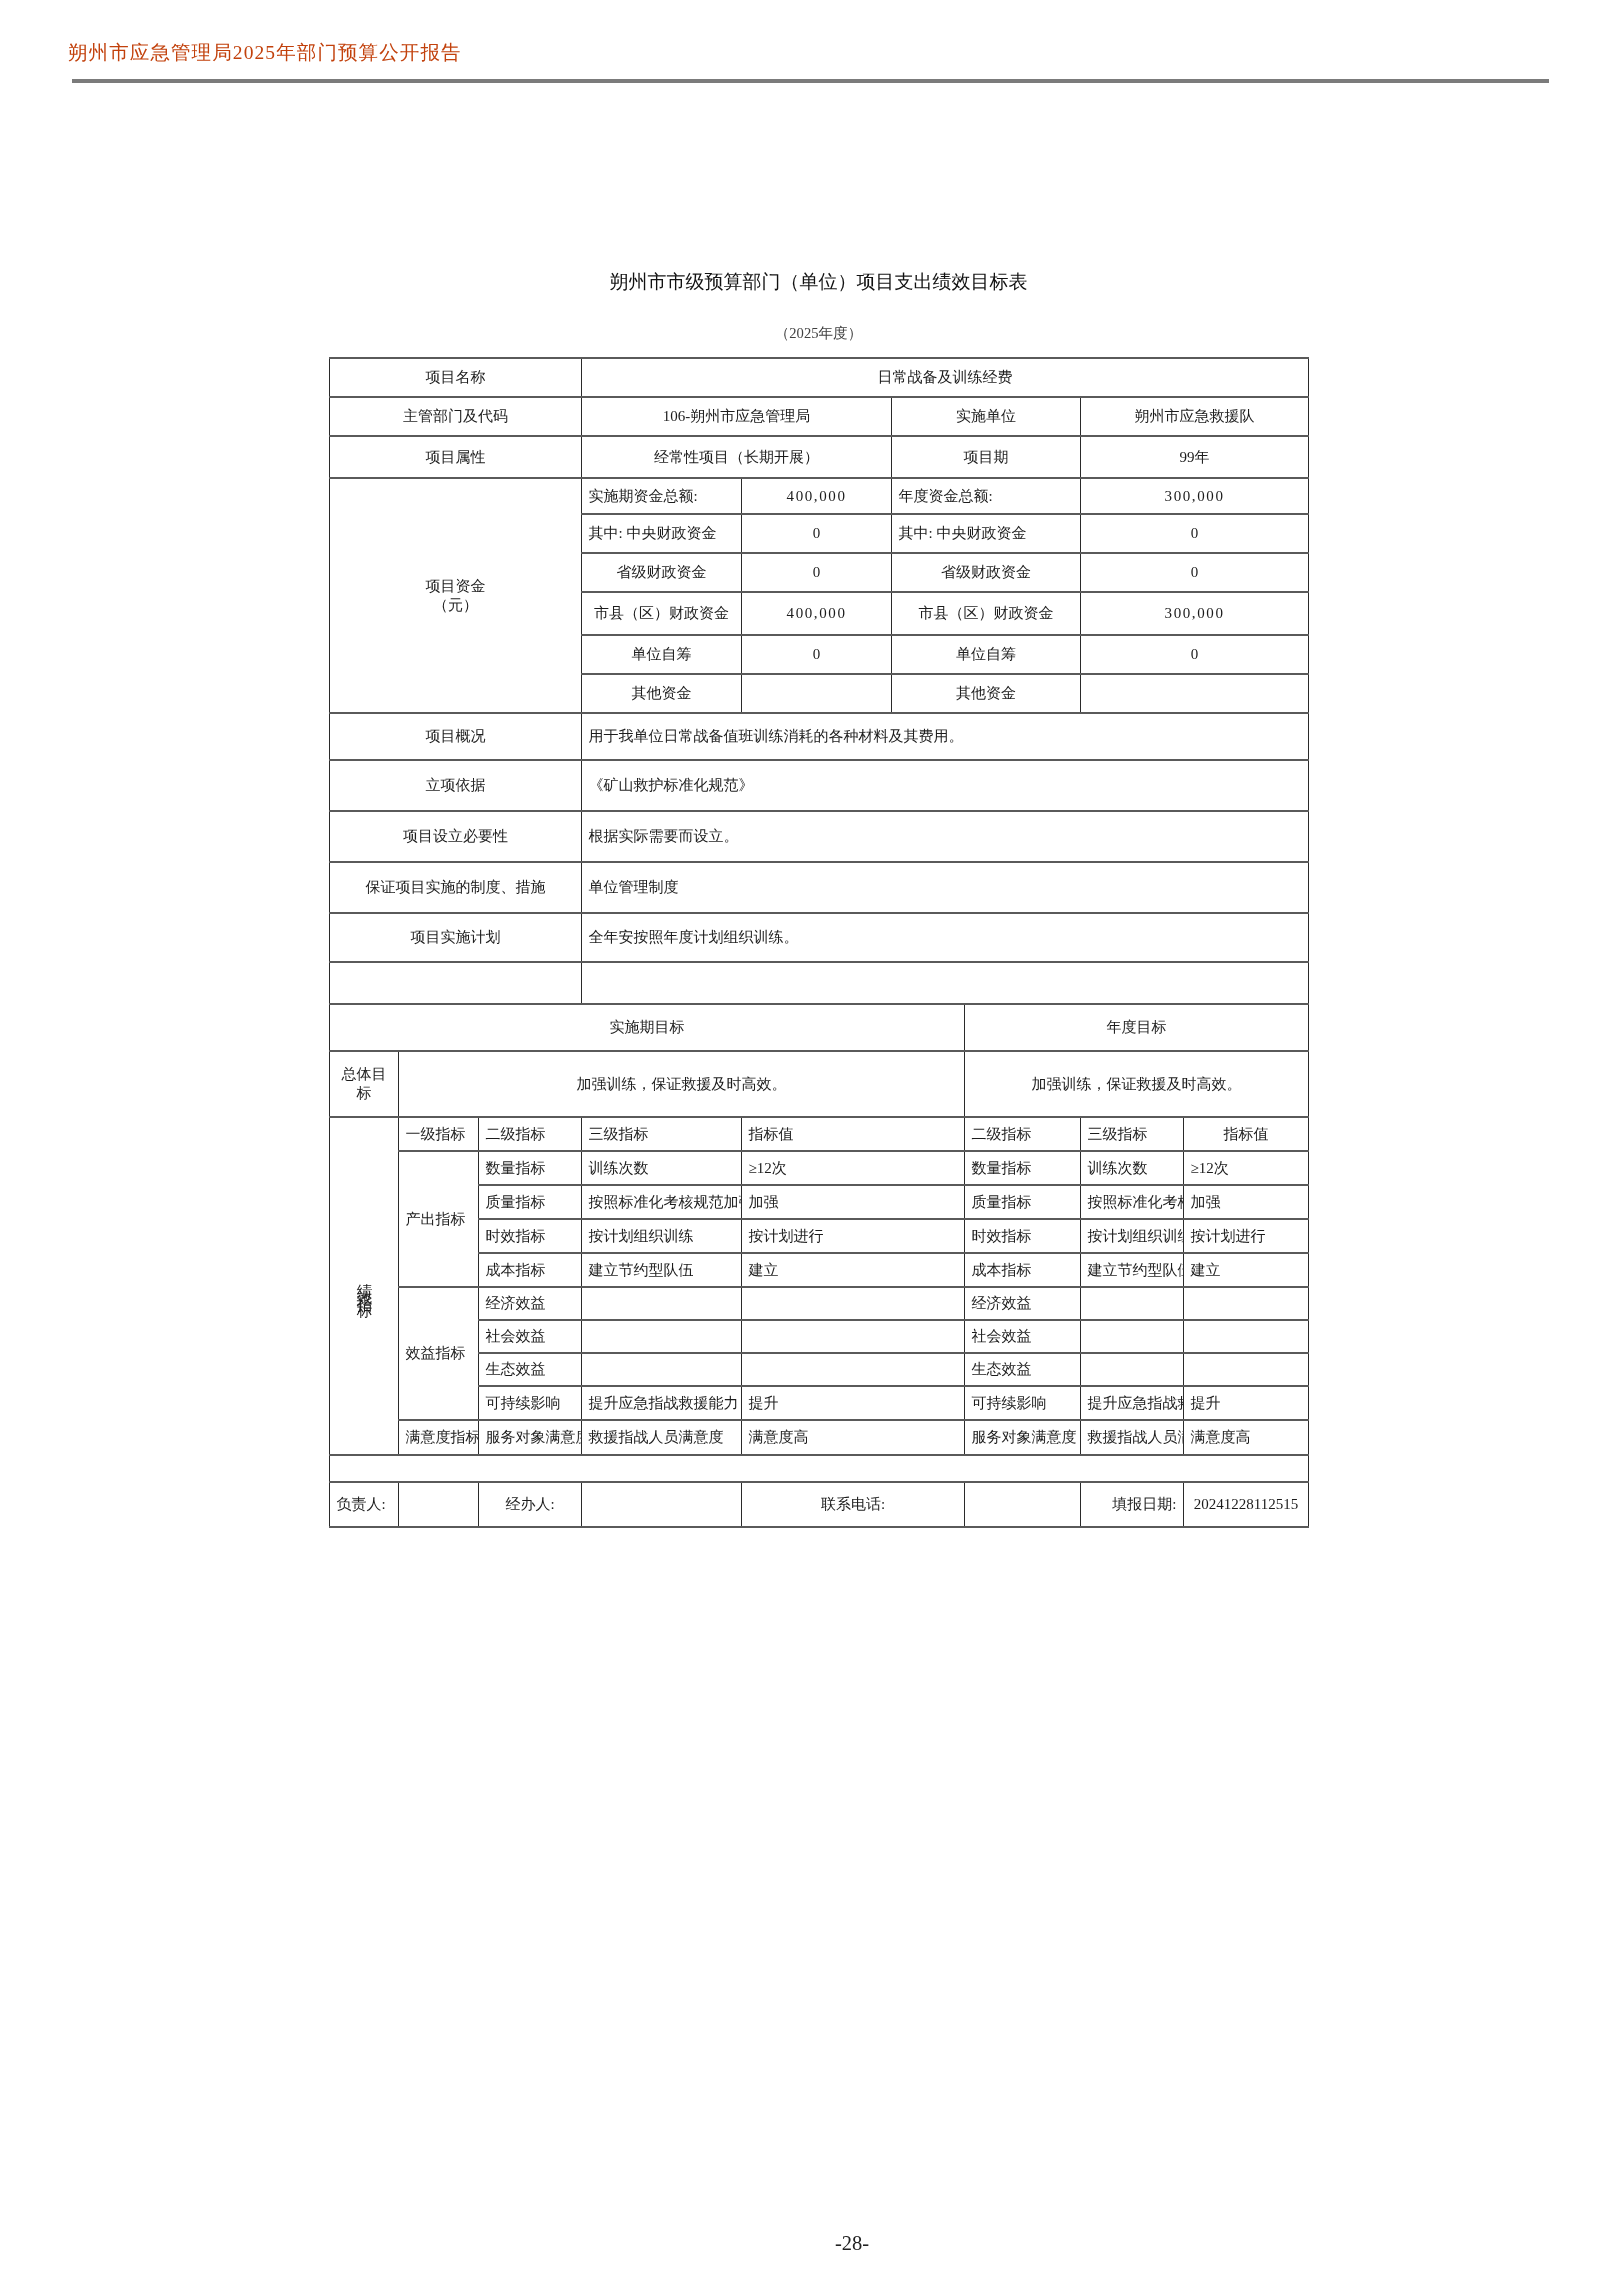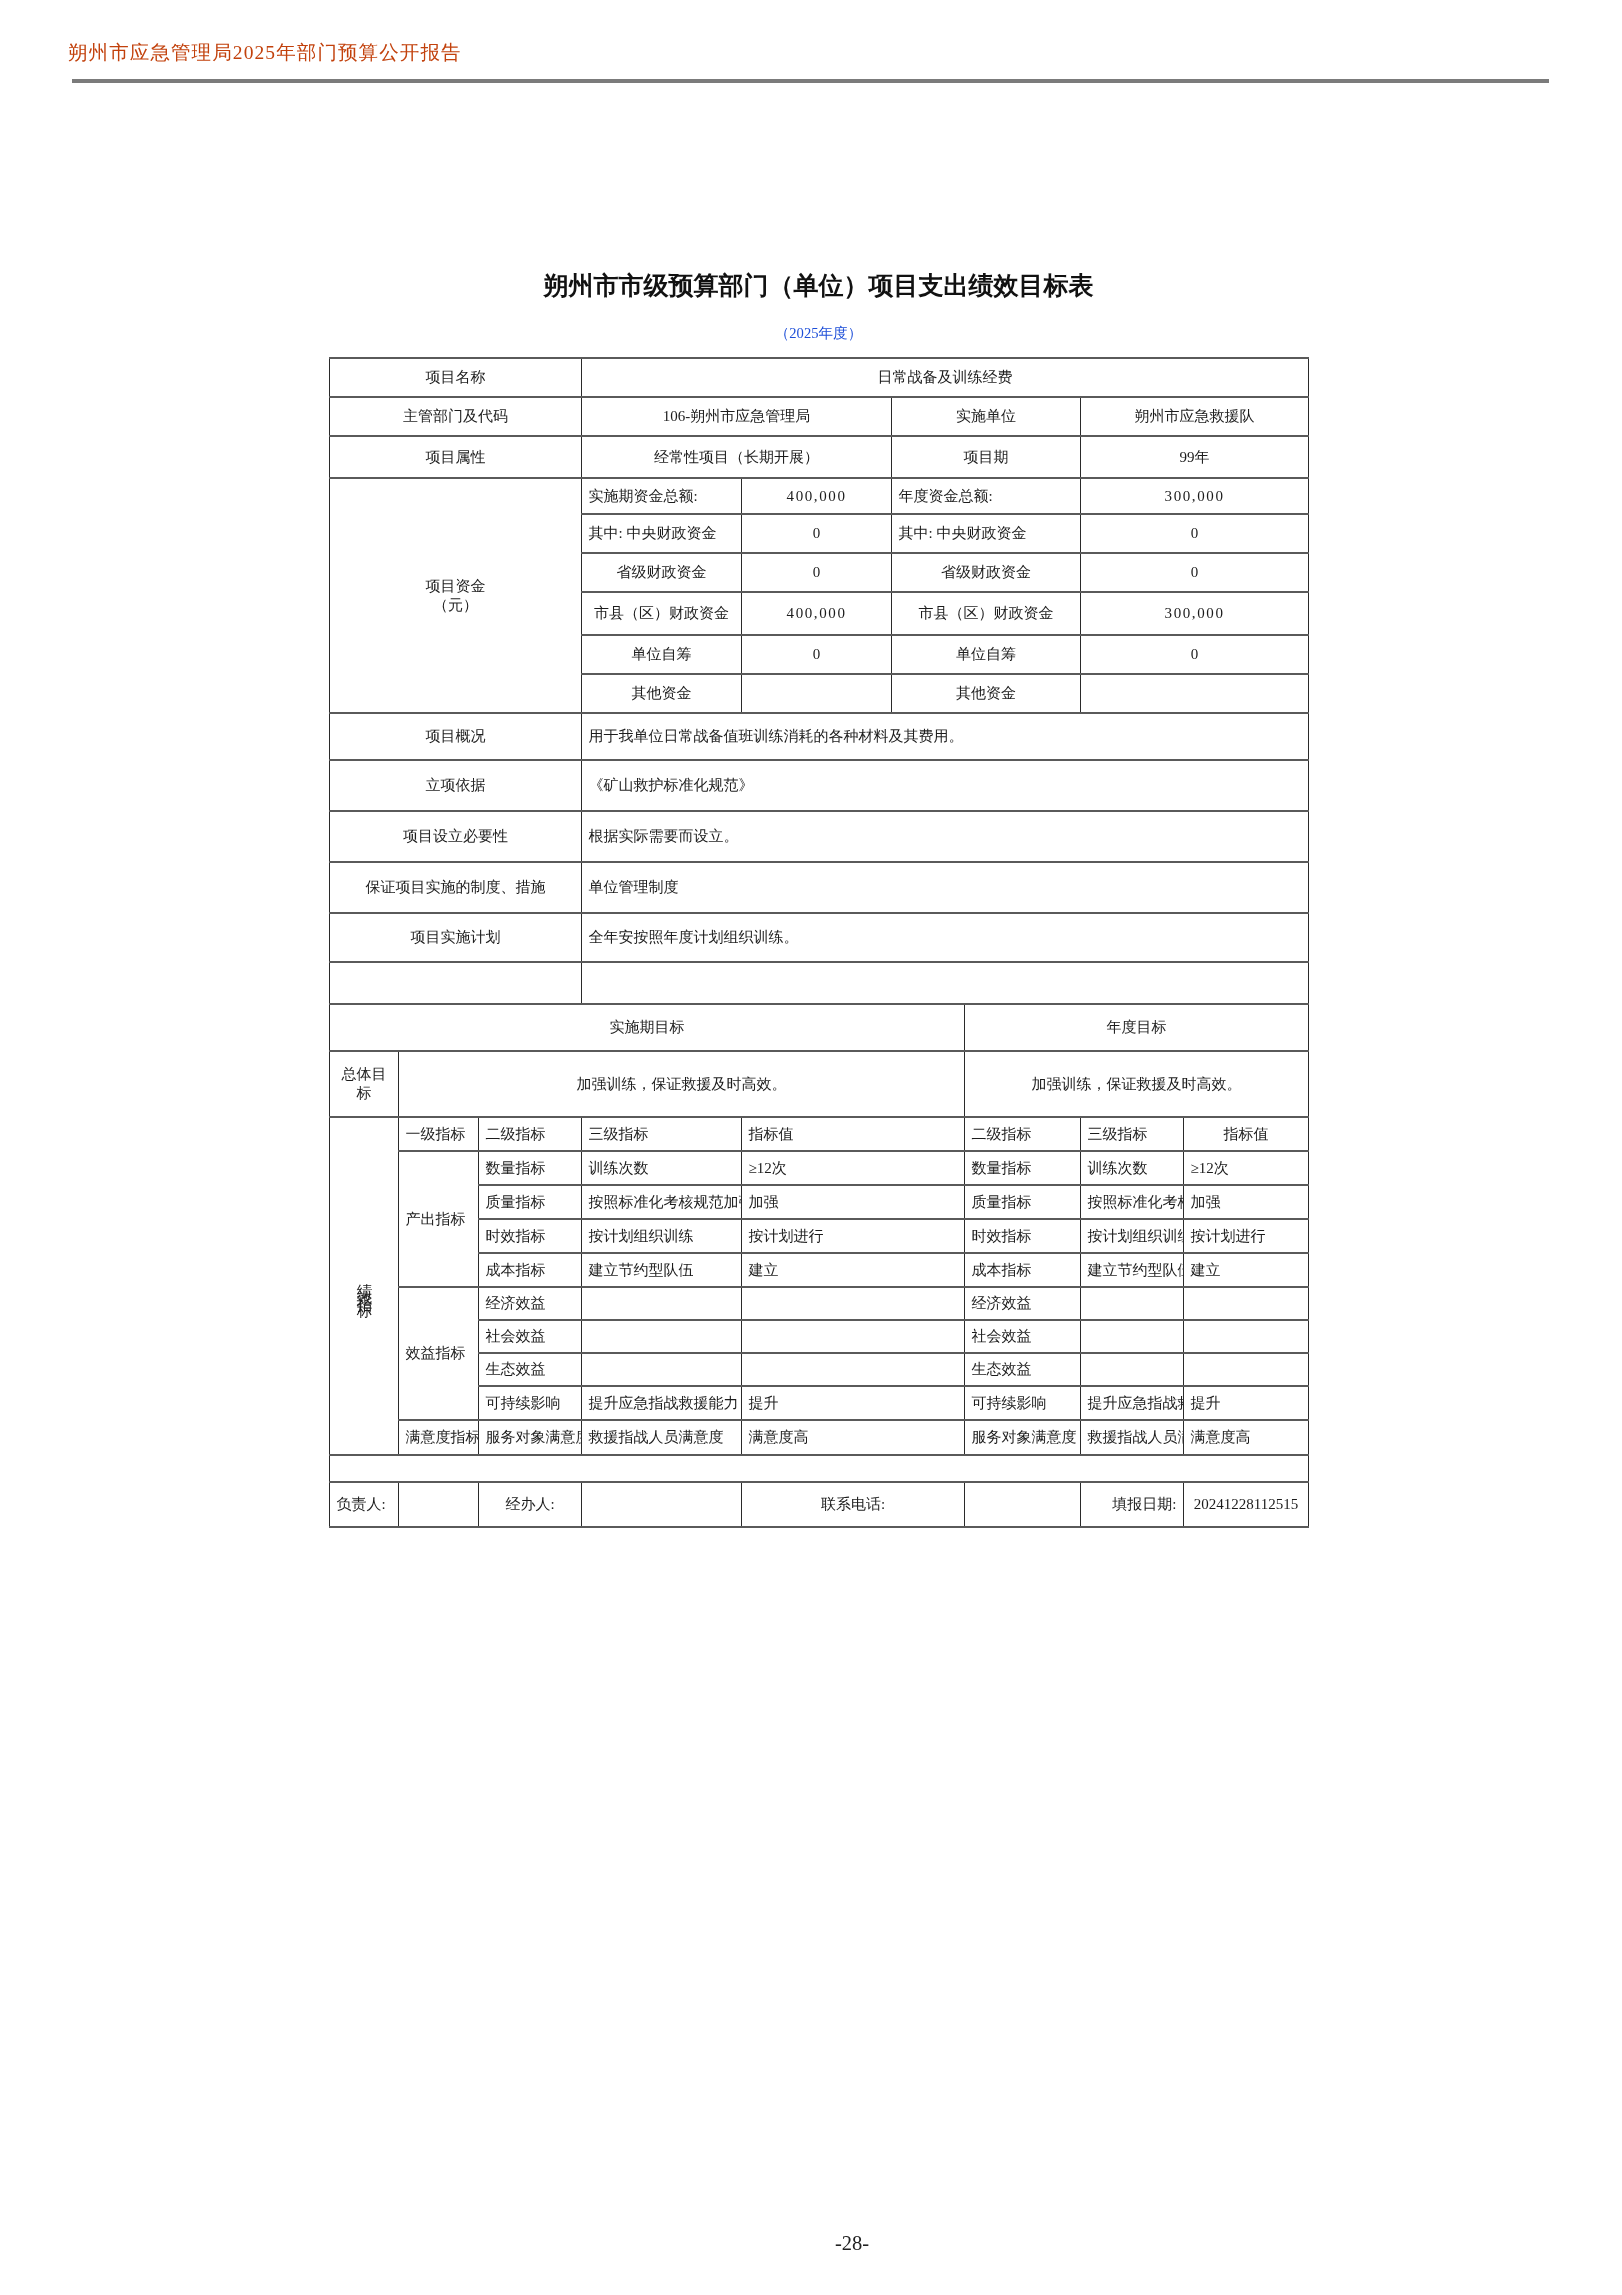--- a/index.html
+++ b/index.html
@@ -4,22 +4,22 @@
 <style>
   html,body{margin:0;padding:0;}
   body{
     width:1622px;height:2295px;position:relative;background:#ffffff;
     font-family:"Liberation Serif","DejaVu Serif",serif;color:#1c1c1c;
   }
   
   .page-header{position:absolute;left:68px;top:39px;font-size:19.5px;letter-spacing:1.1px;color:#c2410c;}
   .header-rule{position:absolute;left:72px;top:79px;width:1477px;height:4.3px;background:#7b7b7b;}
   
-  .doc-title{position:absolute;left:329px;top:269px;width:979px;text-align:center;font-size:25px;font-weight:bold;color:#111;}
-  .doc-subtitle{position:absolute;left:329px;top:324px;width:979px;text-align:center;font-size:14.6px;color:#1d4ed8;}
+  .doc-title{position:absolute;left:329px;top:269px;width:979px;text-align:center;font-size:19px;font-weight:normal;color:#111;}
+  .doc-subtitle{position:absolute;left:329px;top:324px;width:979px;text-align:center;font-size:14.6px;color:#404040;}
   
   table.main{
     position:absolute;left:329px;top:357px;width:979px;
     border-collapse:collapse;table-layout:fixed;
   }
   table.main td{
     border-left:1.1px solid #2a2a2a;border-right:1.1px solid #2a2a2a;
     border-top:2.7px solid #5a5a5a;border-bottom:2.7px solid #5a5a5a;
     font-size:15px;vertical-align:middle;padding:0 6.5px;overflow:hidden;
   }

